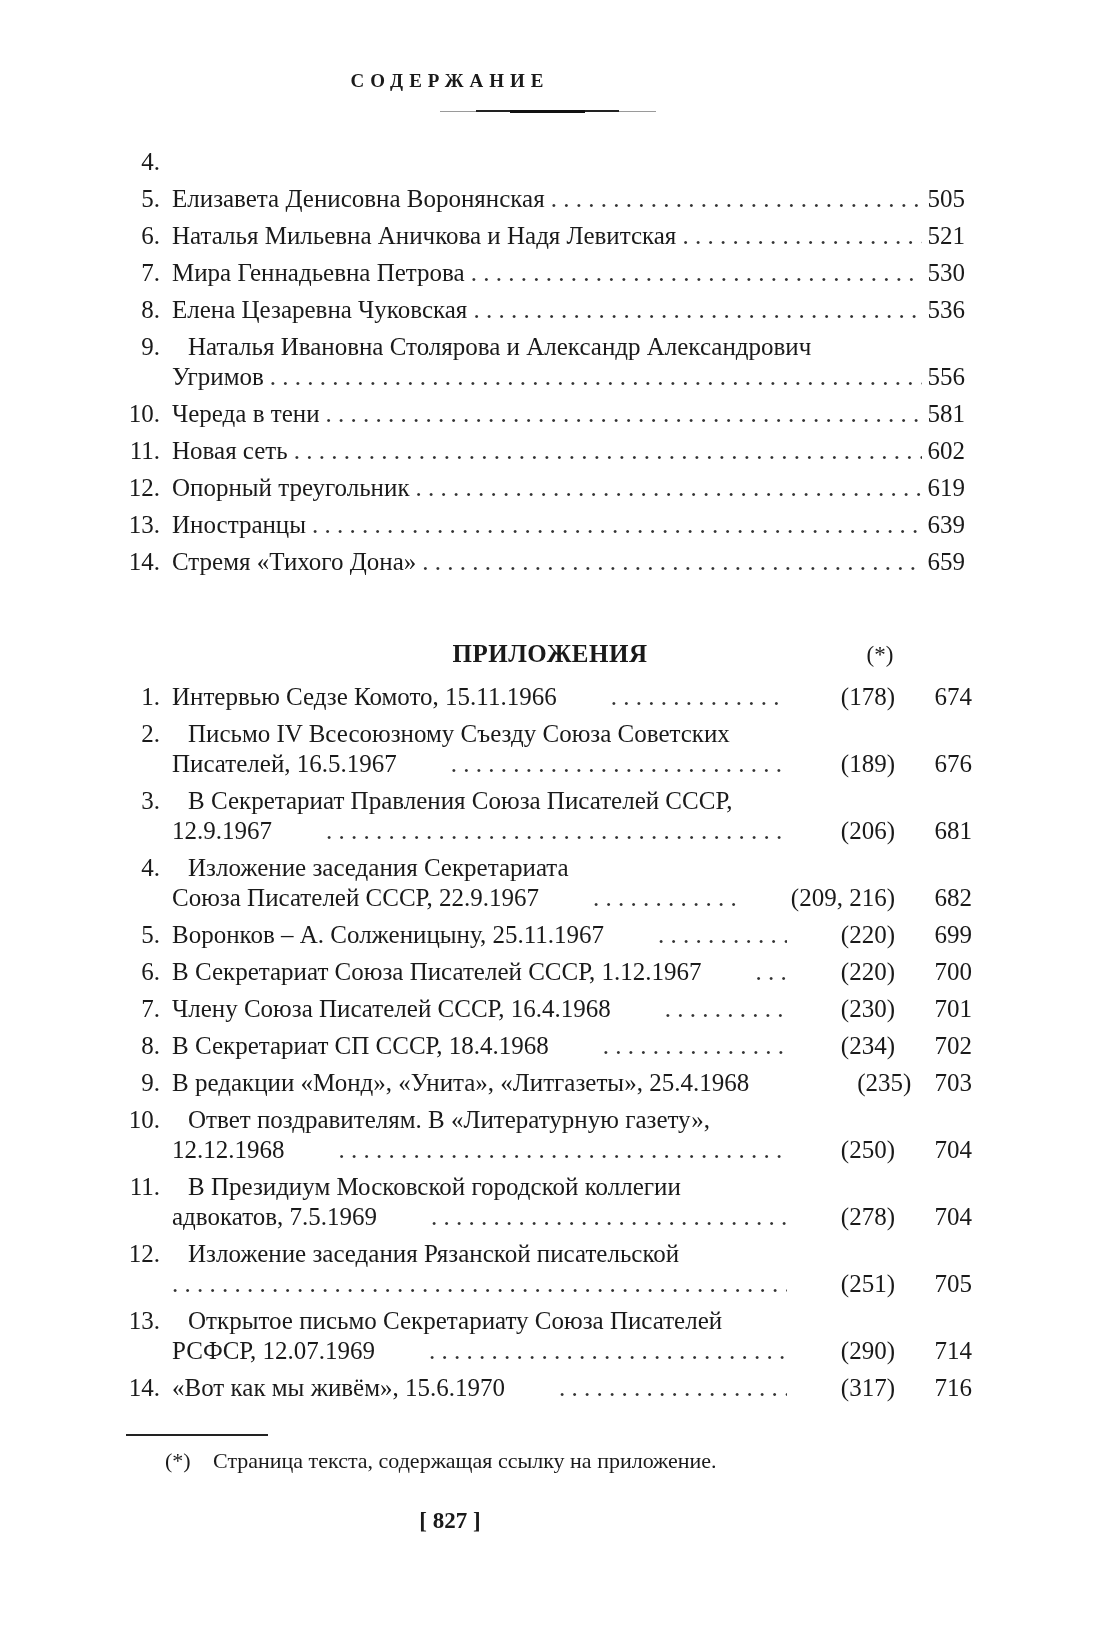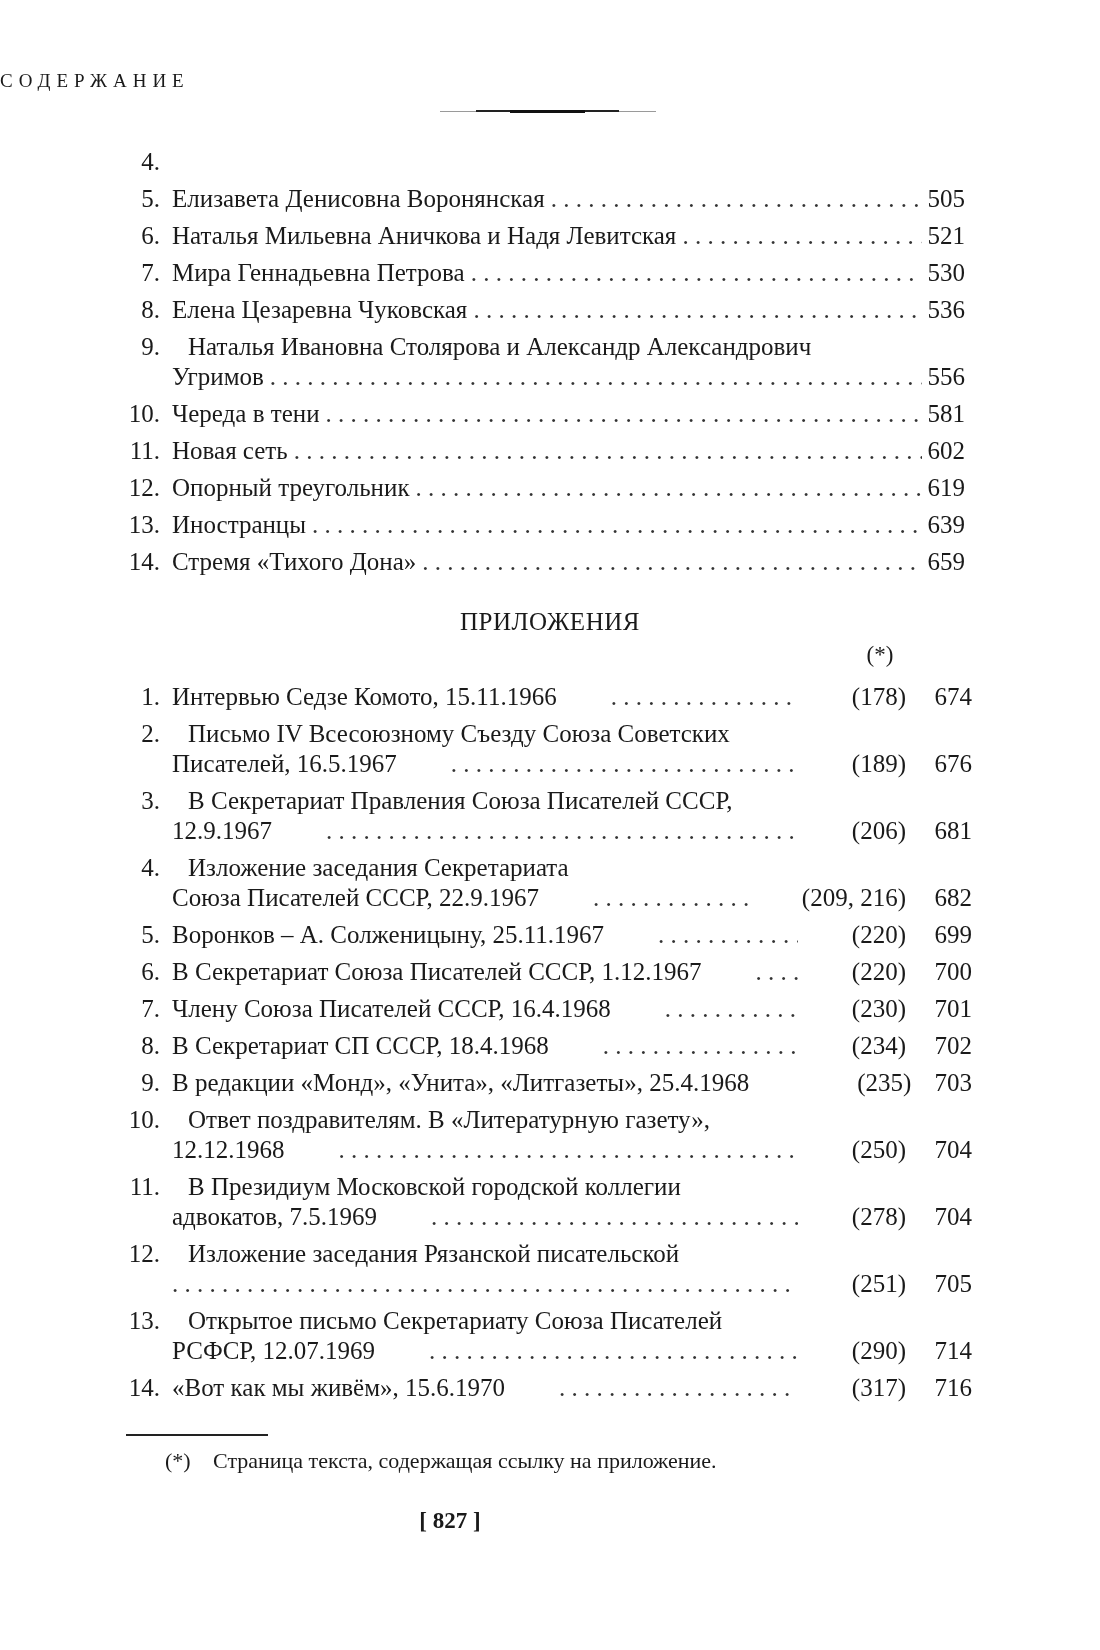--- a/index.html
+++ b/index.html
@@ -1,43 +1,43 @@
 <!DOCTYPE html>
 <html><head>
 <meta charset="utf-8">
 <style>
   html, body { margin:0; padding:0; background:#ffffff; }
   body { width:1100px; height:1650px; position:relative; overflow:hidden;
          font-family:"Liberation Serif","DejaVu Serif",serif; color:#1a1a1a; }
-  .hdr { position:absolute; top:70px; left:0; width:900px; 
-         font-size:19px; font-weight:normal; letter-spacing:6px; }
+  .hdr { position:absolute; top:70px; left:0; width:900px; text-align:center;
+         font-size:19px; font-weight:bold; letter-spacing:6px; }
   .rule { position:absolute; top:111px; height:1px; background:#9a9a9a; }
   .rule.r1 { left:440px; width:216px; }
   .rule.r2 { left:476px; width:143px; height:2px; top:110px; background:#222; }
   .rule.r3 { left:510px; width:75px; height:3px; top:110px; background:#111; }
 
   .toc { position:absolute; left:0; width:1100px; font-size:25px; }
   .entry { position:relative; margin-bottom:7px; }
   .line { position:relative; height:30px; line-height:30px; }
   .num { position:absolute; left:100px; width:60px; text-align:right; }
   .txt { position:absolute; left:188px; white-space:nowrap; }
   .lead { position:absolute; left:172px; right:0; display:flex; align-items:baseline; white-space:nowrap; }
   .lead .t { background:#fff; padding-right:6px; }
   .lead .dots { flex:1; overflow:hidden; color:#333; letter-spacing:4px; }
   .lead .dots::before { content:". . . . . . . . . . . . . . . . . . . . . . . . . . . . . . . . . . . . . . . . . . . . . . . . . . . . . . . . . . . . . . . . . . . . . . . . . . . . . . . . . . . . . . . . . . . . . . . . . . . . . . . . . . . . . . . . . . . . . . . . . . . . . . . ."; letter-spacing:0; }
   .lead .pg { padding-left:6px; }
 
   #main { top:147px; }
   #main .lead { right:135px; }
 
-  .sec { position:absolute; top:608px; left:0; width:1100px; text-align:center; font-size:25px; letter-spacing:0.5px; }
+  .sec { position:absolute; top:640px; left:0; width:1100px; text-align:center; font-size:25px; letter-spacing:0.5px;font-weight:bold; }
   .star-col { position:absolute; top:642px; left:862px; width:36px; text-align:center; font-size:23px; }
 
   #apps { top:682px; }
-  #apps .lead { right:194px;gap:48px; }
+  #apps .lead { right:205px;gap:48px; }
   .app-pg { position:absolute; right:128px; width:50px; text-align:right; }
 
   .fn-rule { position:absolute; left:126px; top:1434px; width:142px; height:2px; background:#222; }
   .fn { position:absolute; top:1448px; left:165px; font-size:22px; }
   .fn .mark { display:inline-block; width:48px; }
   .folio { position:absolute; top:1508px; left:0; width:900px; text-align:center; font-size:23px; font-weight:bold; }
 </style>
 </head>
 <body>
 

